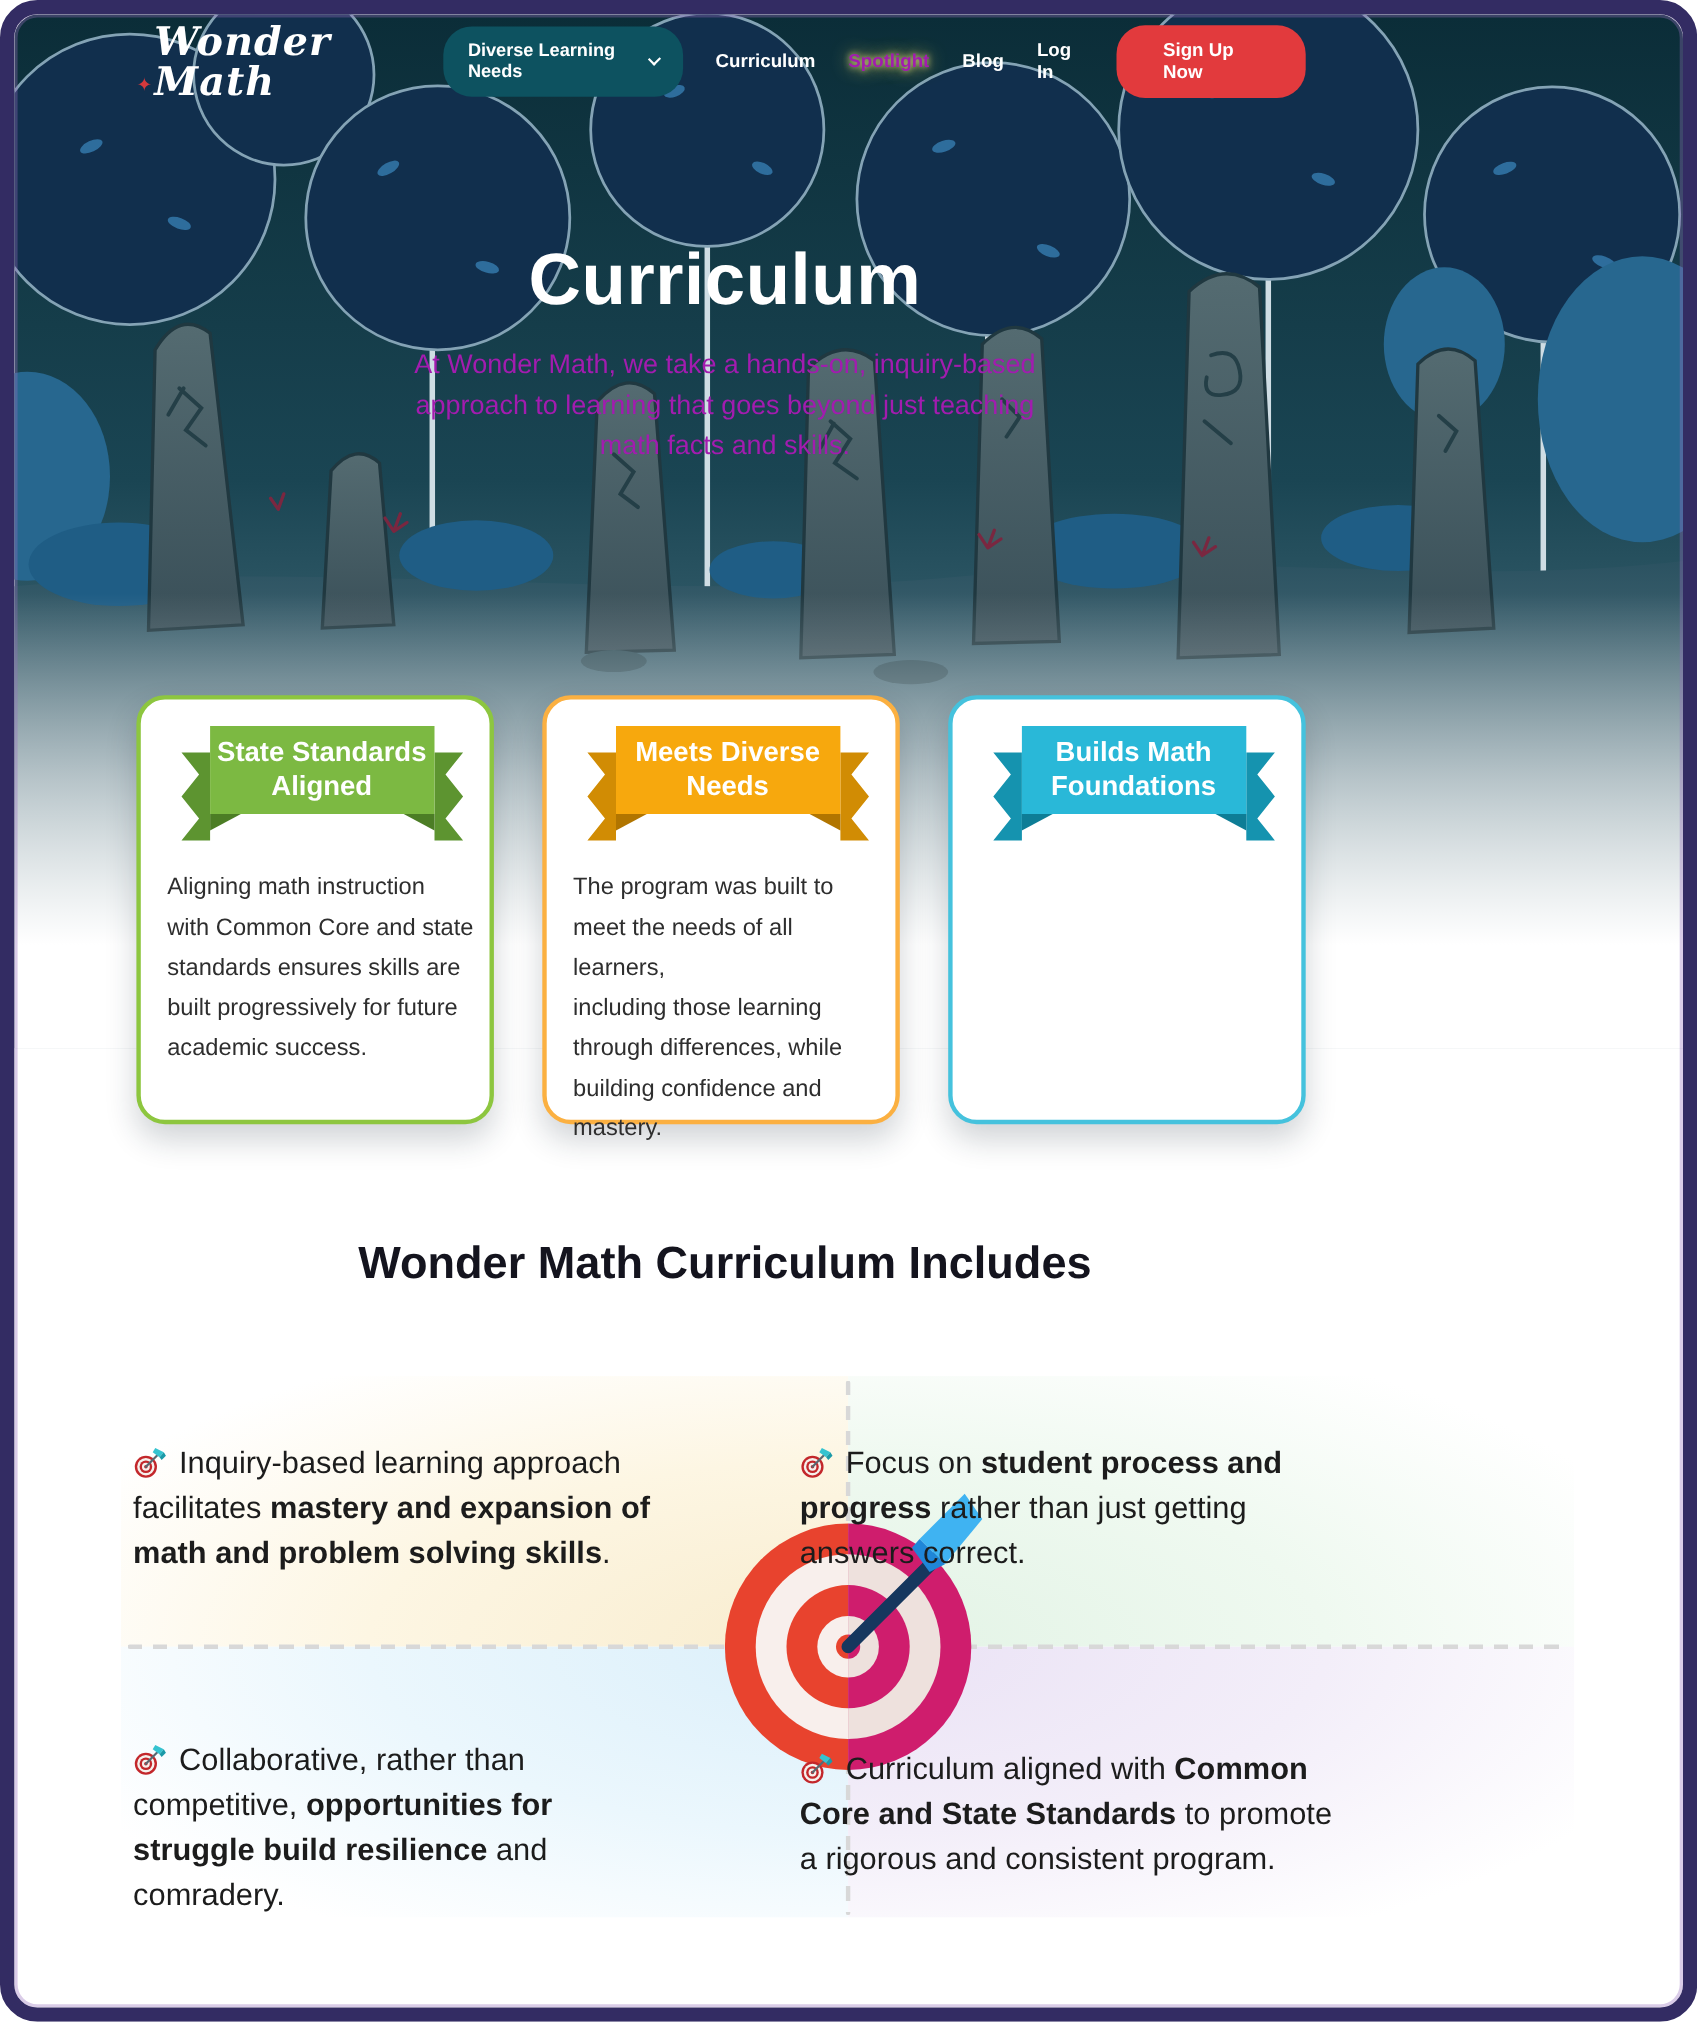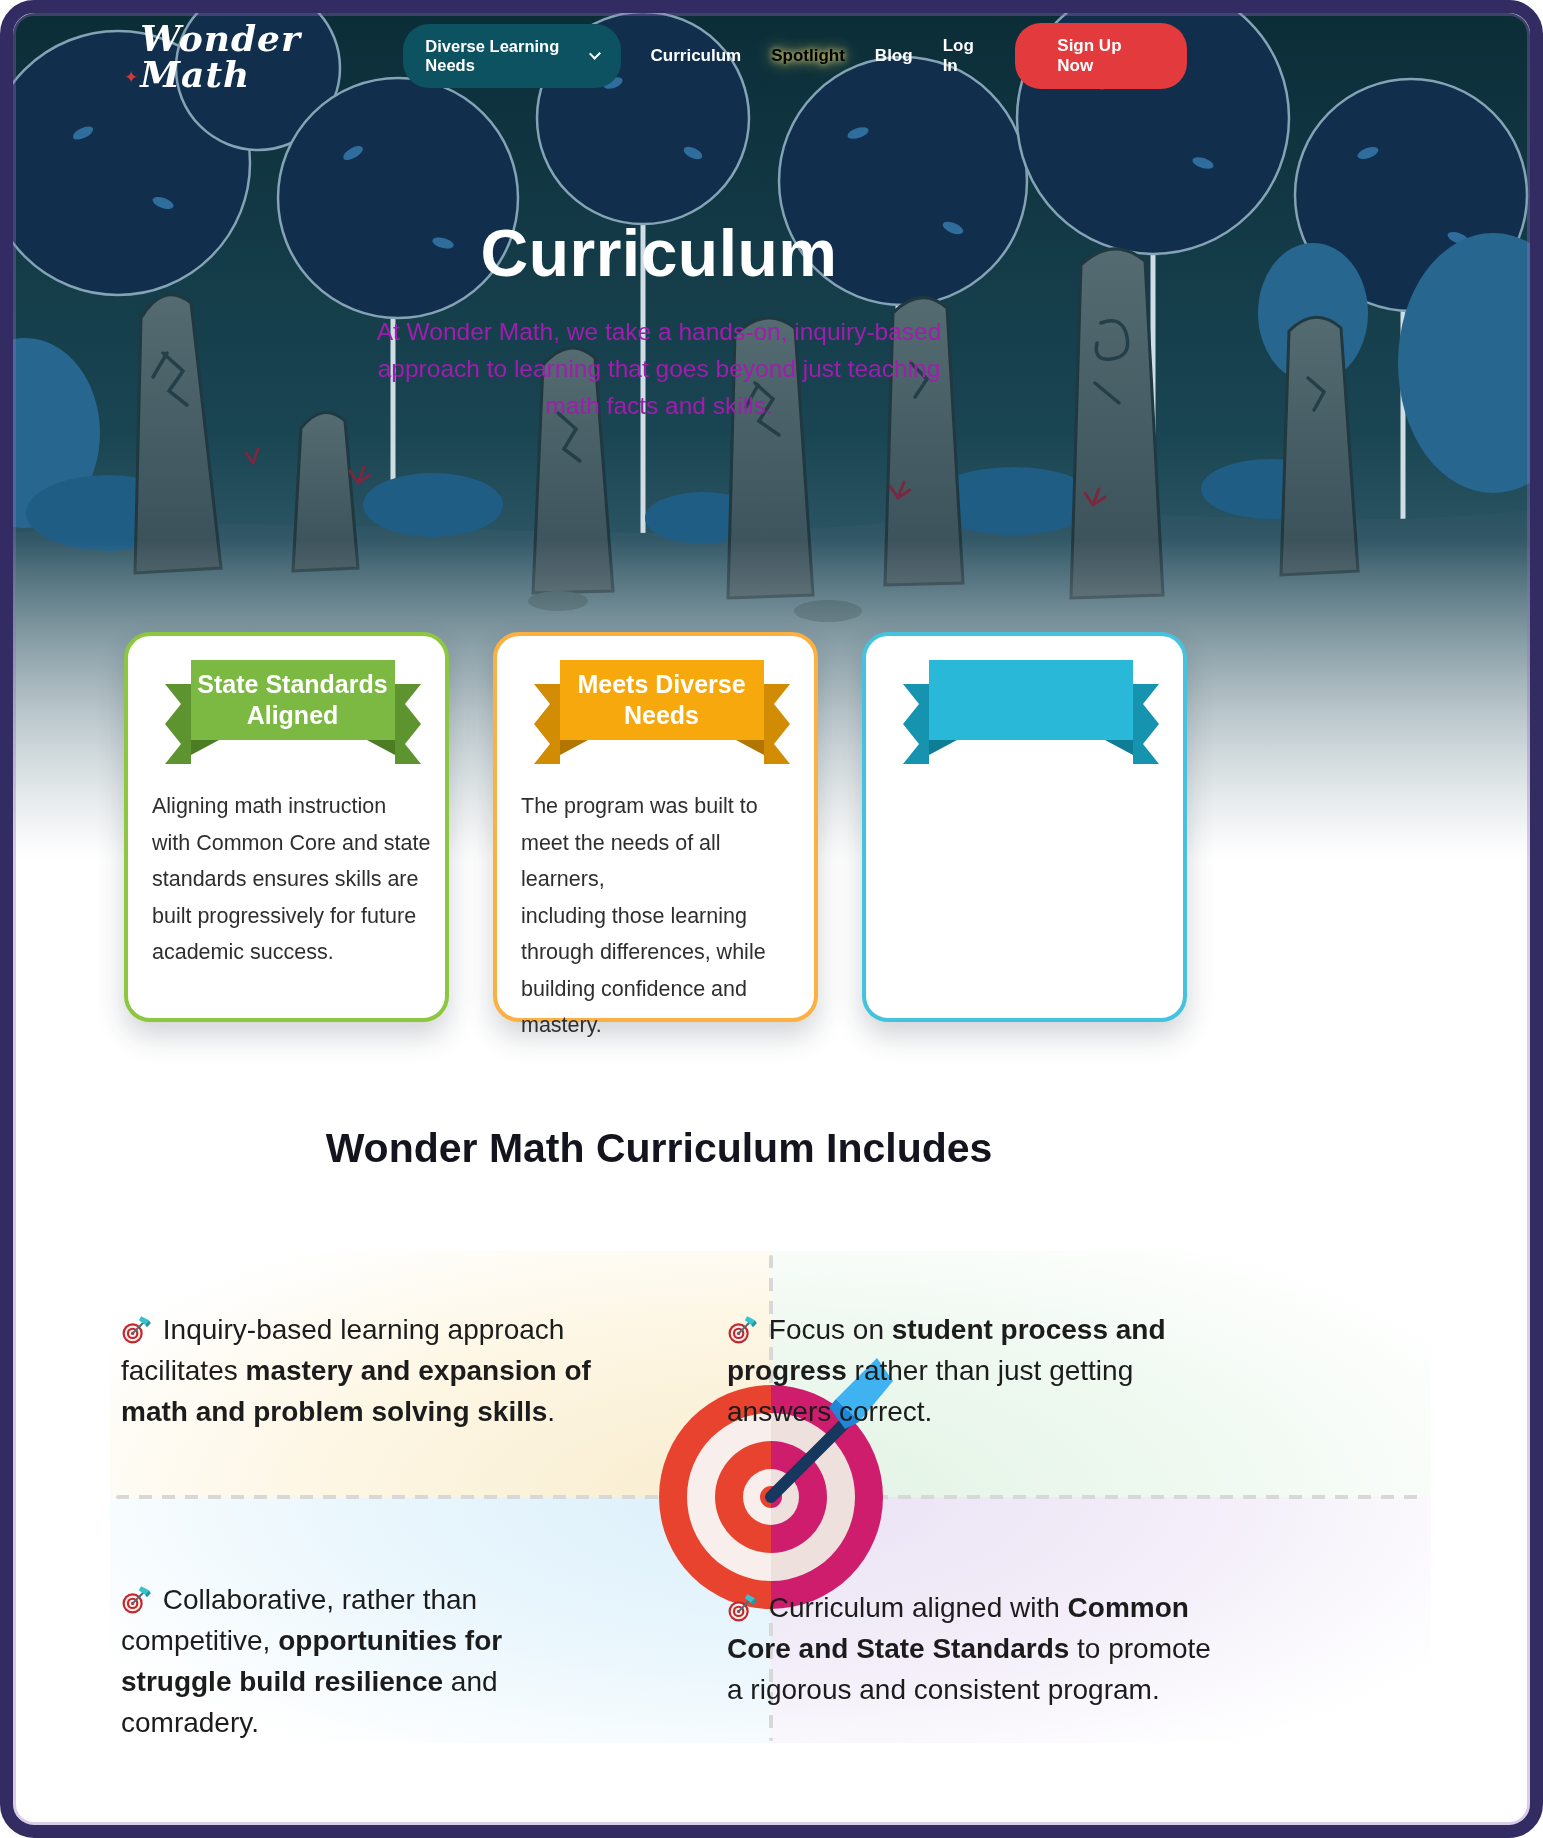--- a/index.html
+++ b/index.html
@@ -22,21 +22,21 @@
   .logo { display:flex; align-items:flex-end; gap:2px; cursor:pointer; }
   .logo .spark { color:#d6393c; font-size:17px; line-height:1; transform:translateY(-6px); }
   .logo .logo-text { color:#fff; font-family:"DejaVu Serif", serif; font-style:italic; font-weight:bold;
                      font-size:36px; line-height:1; letter-spacing:1px; }
   .nav { display:flex; align-items:center; gap:30px; }
   .pill { display:flex; align-items:center; gap:10px; background:#0d5260; color:#fff;
           font-weight:bold; font-size:16.5px; padding:13px 22px; border-radius:26px; cursor:pointer; }
   .chev { width:9px; height:9px; border-right:2.5px solid #fff; border-bottom:2.5px solid #fff;
           transform:rotate(45deg) translate(-2px,-2px); display:inline-block; }
   .navlink { color:#fff; font-weight:bold; font-size:17px; cursor:pointer; }
-  .navlink.glow { color:#000000; text-shadow:0 0 6px rgba(255,240,130,.95), 0 0 16px rgba(255,236,110,.85); }
+  .navlink.glow { color:#a21caf; text-shadow:0 0 6px rgba(255,240,130,.95), 0 0 16px rgba(255,236,110,.85); }
   .signup { background:#e23a3d; color:#fff; font-weight:bold; font-size:17px;
             padding:13px 42px; border-radius:26px; cursor:pointer; }
 
   .hero-title { position:absolute; left:0; top:202px; width:1292px; text-align:center; z-index:5;
                 color:#fff; font-size:66px; font-weight:800; letter-spacing:.5px; }
   .hero-sub { position:absolute; left:316px; top:300px; width:660px; text-align:center; z-index:5;
               color:#a21caf; font-size:24.5px; line-height:37px; white-space:pre-line; }
 
   
   .cards { position:absolute; left:111px; top:619px; width:1063px; display:flex; gap:44px; z-index:6; }
@@ -256,20 +256,22 @@
     </div>
     <div class="card" style="--rib: #29b8d8; --ribd: #1593af; --ribf: #0e7d96; --bcol: #45c2dd;">
       <div class="ribbon">
         <svg viewBox="0 0 260 112">
           <polygon points="28,26 28,106 2,106 18,86 2,66 18,46 2,26" style="fill:var(--ribd)"></polygon>
           <polygon points="232,26 232,106 258,106 242,86 258,66 242,46 258,26" style="fill:var(--ribd)"></polygon>
           <polygon points="28,82 56,82 28,97" style="fill:var(--ribf)"></polygon>
           <polygon points="232,82 204,82 232,97" style="fill:var(--ribf)"></polygon>
           <rect x="28" y="2" width="204" height="80" style="fill:var(--rib)"></rect>
         </svg>
+        <div class="ribbon-label">Builds Math
+Foundations</div>
       </div>
     </div>
   </div>
 
   <div class="includes-heading">Wonder Math Curriculum Includes</div>
 
   <div class="quad">
     <div class="q tl"></div>
     <div class="q tr"></div>
     <div class="q bl"></div>

